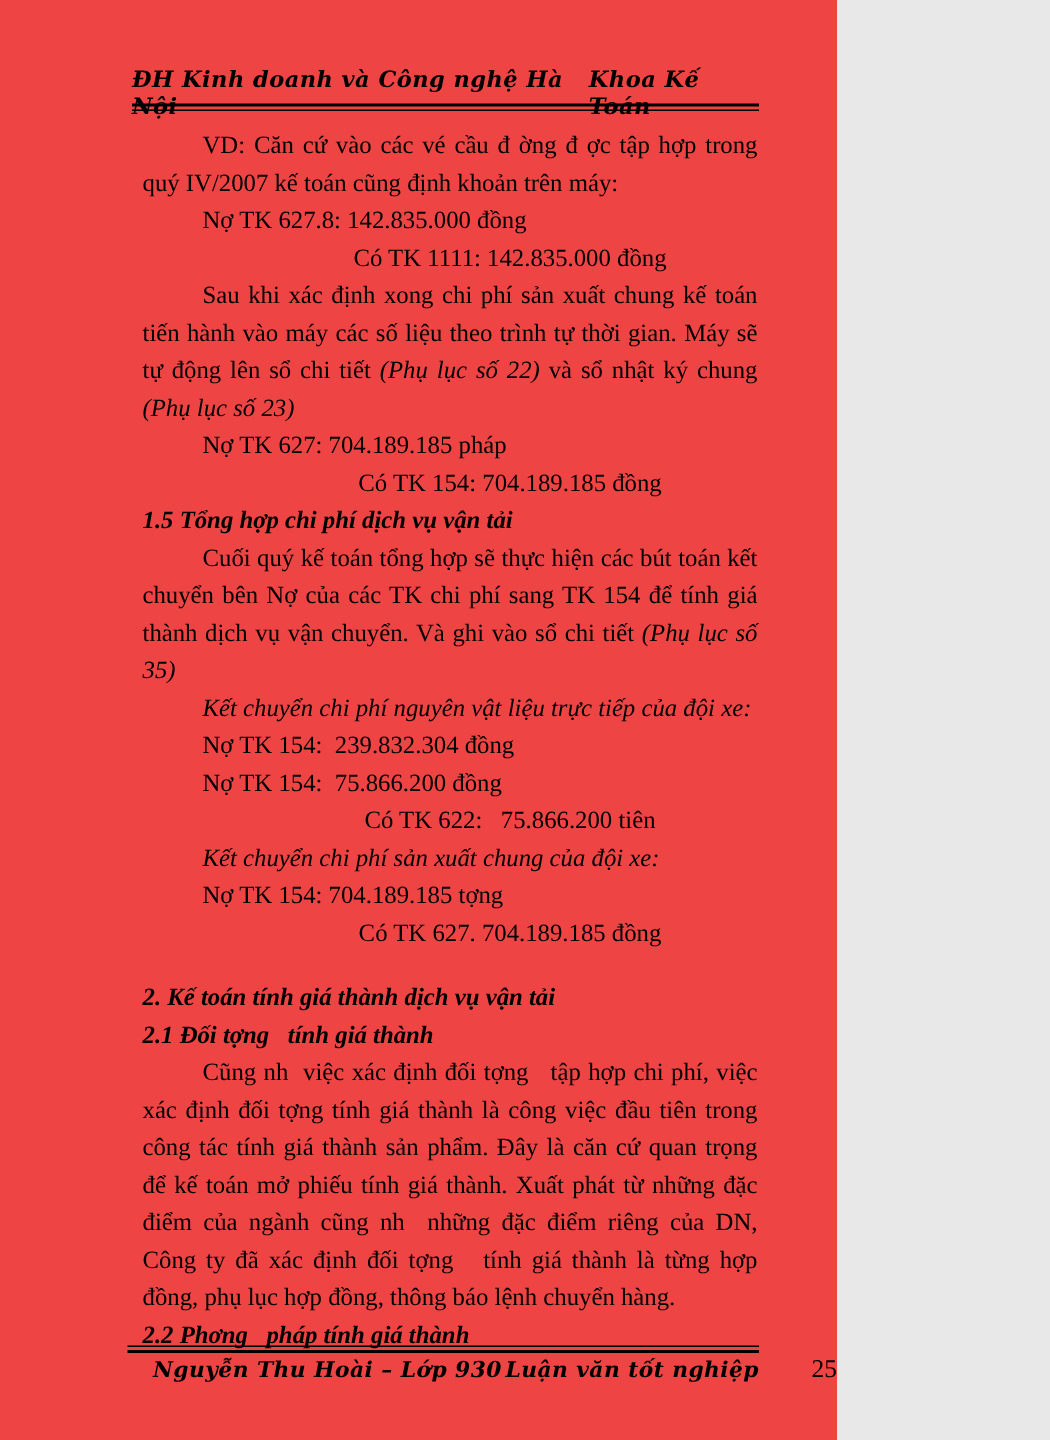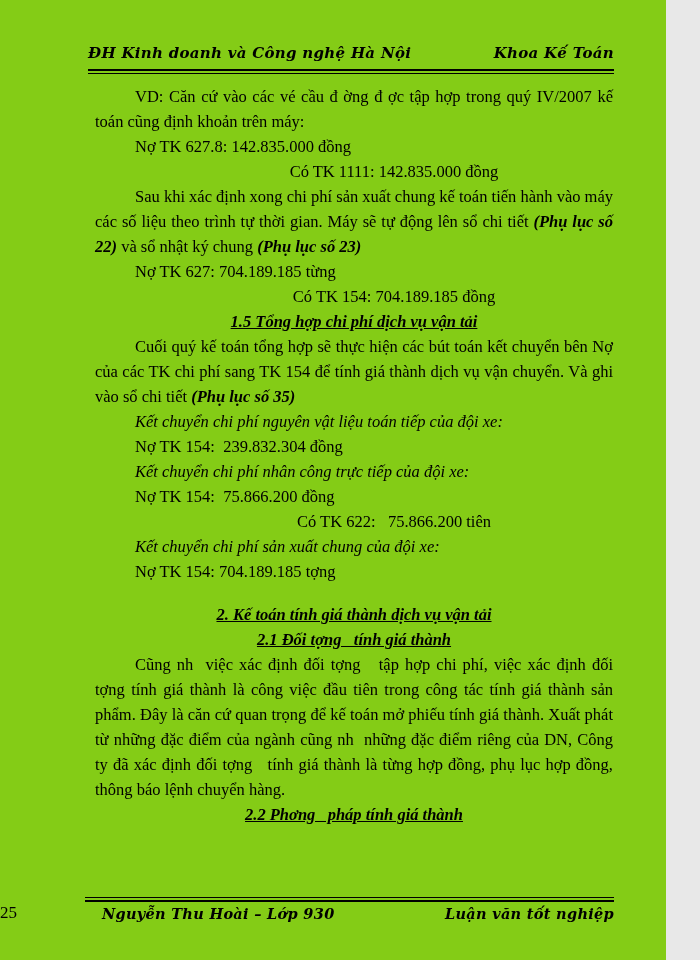--- a/index.html
+++ b/index.html
@@ -1,47 +1,47 @@
 <!DOCTYPE html>
 <html><head>
 <meta charset="utf-8">
 <style>
   html,body{margin:0;padding:0;background:#e8e8e8;}
-  .page{position:relative;width:666px;height:960px;background:#84cc16;color:#000;
+  .page{position:relative;width:558px;height:960px;background:#ef4444;color:#000;
         font-family:"Liberation Serif","DejaVu Serif",serif;overflow:hidden;}
 
   
   .hdr{position:absolute;left:88px;right:52px;top:44px;display:flex;
        justify-content:space-between;align-items:flex-end;
        font-family:"DejaVu Serif",serif;font-style:italic;font-weight:bold;
        font-size:15px;letter-spacing:.3px;}
   .hdr-rule{position:absolute;left:88px;right:52px;top:69px;height:2px;
             border-top:2px solid #000;border-bottom:1px solid #000;}
 
   
   .content{position:absolute;left:95px;right:53px;top:84px;
            font-size:16.5px;line-height:25px;text-align:justify;}
   .content p{margin:0;}
   .run{white-space:pre-wrap;margin-top:42px;}
   .para{text-indent:40px;}
   .e1{padding-left:40px;text-align:left;}
   .e2{padding-left:80px;text-align:center;}
   .it{font-style:italic;}
-  .hd{font-weight:bold;font-style:italic;text-align:center;text-decoration:underline;}
+  .hd{font-weight:bold;font-style:italic;text-align:left;}
   .sp{margin-top:18px !important;}
-  .bi{font-weight:bold;font-style:italic;}
+  .bi{font-weight:normal;font-style:italic;}
 
   
   .ftr-rule{position:absolute;left:85px;right:52px;top:897px;height:2px;
             border-top:1px solid #000;border-bottom:2px solid #000;}
   .ftr{position:absolute;left:102px;right:52px;top:905px;display:flex;
        justify-content:space-between;
        font-family:"DejaVu Serif",serif;font-style:italic;font-weight:bold;
        font-size:14.5px;letter-spacing:.3px;}
-  .pageno{position:absolute;left:0;right:0;top:903px;text-align:left;
+  .pageno{position:absolute;left:0;right:0;top:903px;text-align:right;
           font-family:"Liberation Serif",serif;font-style:normal;font-weight:normal;
           font-size:17px;}
 </style>
 </head>
 <body>
 
 <div class="page">
 
   <div class="hdr">
     <span>ĐH Kinh doanh và Công nghệ Hà Nội</span>
@@ -51,36 +51,36 @@
 
   <div class="content">
 
     <p class="para"><span class="run">VD: Căn cứ vào các vé cầu đ ờng đ ợc tập hợp trong quý IV/2007 kế toán cũng định khoản trên máy:</span></p>
 
     <p class="e1"><span class="run">Nợ TK 627.8: 142.835.000 đồng</span></p>
     <p class="e2"><span class="run">Có TK 1111: 142.835.000 đồng</span></p>
 
     <p class="para"><span class="run">Sau khi xác định xong chi phí sản xuất chung kế toán tiến hành vào máy các số liệu theo trình tự thời gian. Máy sẽ tự động lên sổ chi tiết </span><span class="run bi">(Phụ lục số 22)</span><span class="run"> và sổ nhật ký chung </span><span class="run bi">(Phụ lục số 23)</span></p>
 
-    <p class="e1"><span class="run">Nợ TK 627: 704.189.185 từng</span></p>
+    <p class="e1"><span class="run">Nợ TK 627: 704.189.185 pháp</span></p>
     <p class="e2"><span class="run">Có TK 154: 704.189.185 đồng</span></p>
 
     <p class="hd"><span class="run">1.5 Tổng hợp chi phí dịch vụ vận tải</span></p>
 
     <p class="para"><span class="run">Cuối quý kế toán tổng hợp sẽ thực hiện các bút toán kết chuyển bên Nợ của các TK chi phí sang TK 154 để tính giá thành dịch vụ vận chuyển. Và ghi vào sổ chi tiết </span><span class="run bi">(Phụ lục số 35)</span></p>
 
-    <p class="e1 it"><span class="run">Kết chuyển chi phí nguyên vật liệu toán tiếp của đội xe:</span></p>
+    <p class="e1 it"><span class="run">Kết chuyển chi phí nguyên vật liệu trực tiếp của đội xe:</span></p>
     <p class="e1"><span class="run">Nợ TK 154:  239.832.304 đồng</span></p>
 
-    <p class="e1 it"><span class="run">Kết chuyển chi phí nhân công trực tiếp của đội xe:</span></p>
     <p class="e1"><span class="run">Nợ TK 154:  75.866.200 đồng</span></p>
     <p class="e2"><span class="run">Có TK 622:   75.866.200 tiên</span></p>
 
     <p class="e1 it"><span class="run">Kết chuyển chi phí sản xuất chung của đội xe:</span></p>
     <p class="e1"><span class="run">Nợ TK 154: 704.189.185 tợng</span></p>
+    <p class="e2"><span class="run">Có TK 627. 704.189.185 đồng</span></p>
 
     <p class="hd sp"><span class="run">2. Kế toán tính giá thành dịch vụ vận tải</span></p>
     <p class="hd"><span class="run">2.1 Đối tợng   tính giá thành</span></p>
 
     <p class="para"><span class="run">Cũng nh  việc xác định đối tợng   tập hợp chi phí, việc xác định đối tợng tính giá thành là công việc đầu tiên trong công tác tính giá thành sản phẩm. Đây là căn cứ quan trọng để kế toán mở phiếu tính giá thành. Xuất phát từ những đặc điểm của ngành cũng nh  những đặc điểm riêng của DN, Công ty đã xác định đối tợng   tính giá thành là từng hợp đồng, phụ lục hợp đồng, thông báo lệnh chuyển hàng.</span></p>
 
     <p class="hd"><span class="run">2.2 Phơng   pháp tính giá thành</span></p>
 
   </div>
 

